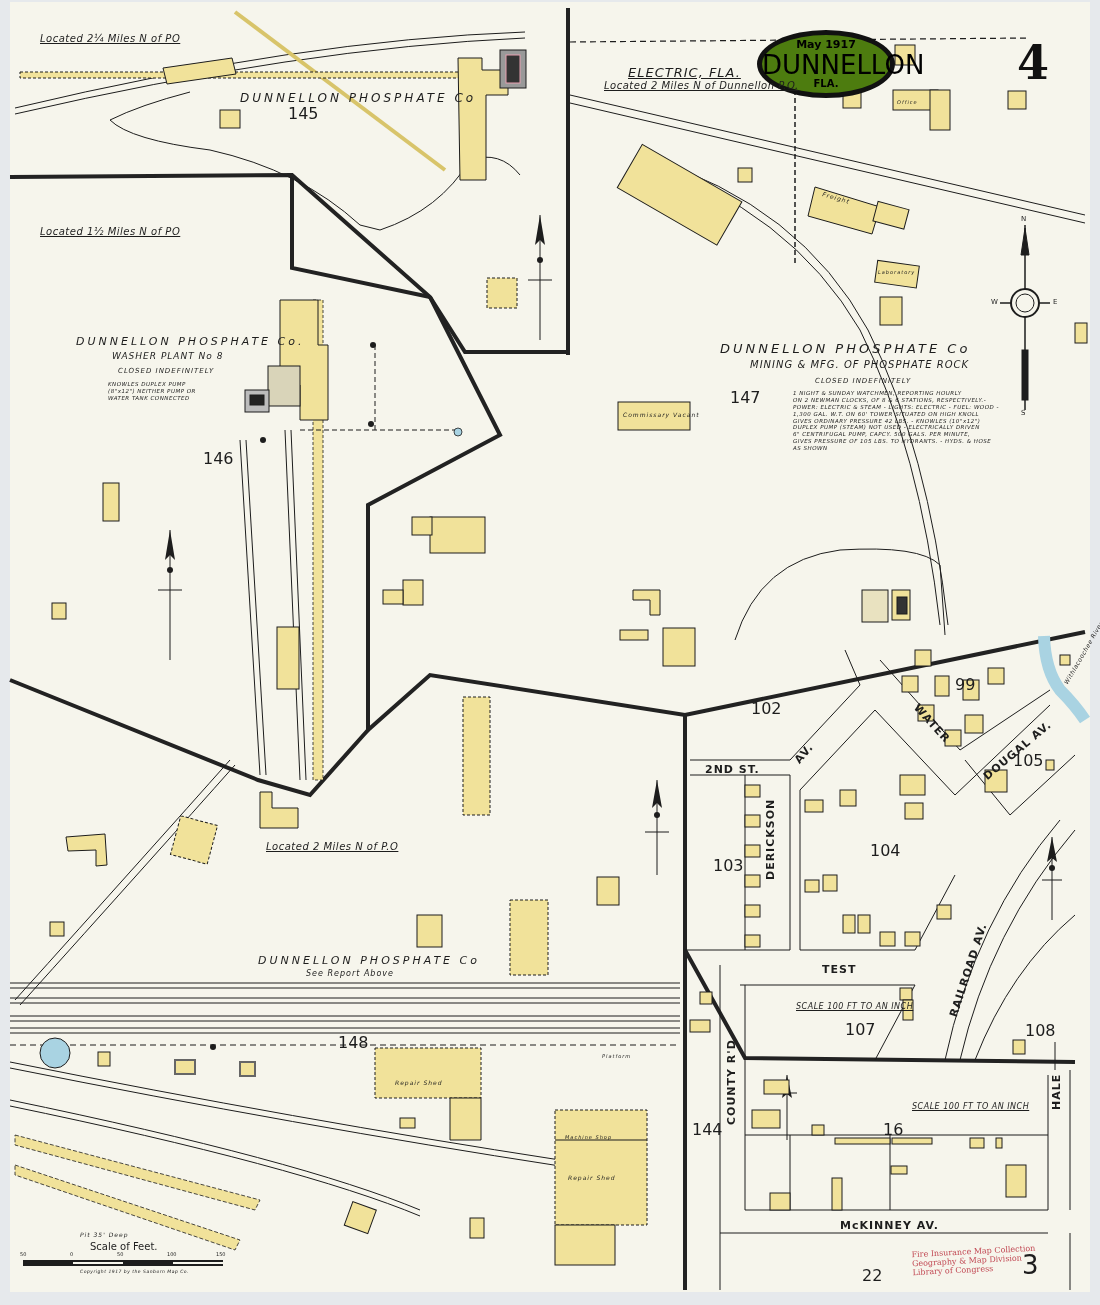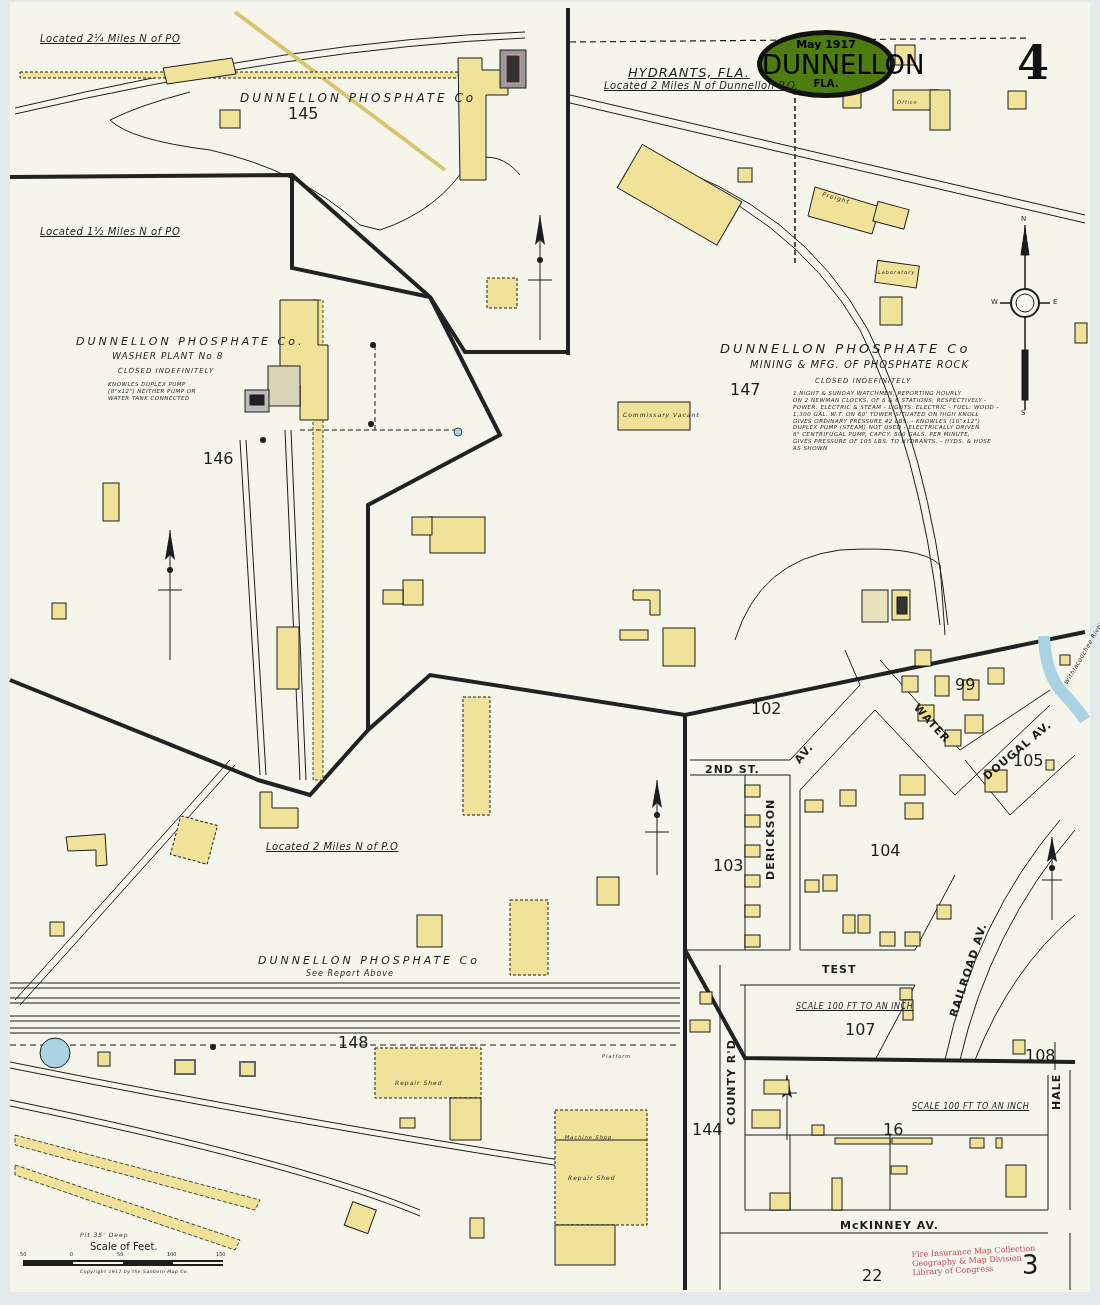--- a/index.html
+++ b/index.html
@@ -268,34 +268,34 @@
   <div class="title-date">May 1917</div>
   <div class="title-town">DUNNELLON</div>
   <div class="title-state">FLA.</div>
 </div>
 <div class="sheetno">4</div>
 
 <div class="lbl italsm und" style="left:40px;top:34px;">Located 2¼ Miles N of PO</div>
 <div class="lbl ital" style="left:240px;top:92px;font-size:12px;">DUNNELLON PHOSPHATE Co</div>
 <div class="lbl blk" style="left:288px;top:106px;">145</div>
 
-<div class="lbl ital und" style="left:628px;top:66px;font-size:13px;letter-spacing:1px;">HYDRANTS, FLA.</div>
+<div class="lbl ital und" style="left:628px;top:66px;font-size:13px;letter-spacing:1px;">ELECTRIC, FLA.</div>
 <div class="lbl italsm und" style="left:604px;top:81px;">Located 2 Miles N of Dunnellon P.O.</div>
 
 <div class="lbl italsm und" style="left:40px;top:227px;">Located 1½ Miles N of PO</div>
 <div class="lbl ital" style="left:76px;top:336px;font-size:11px;">DUNNELLON PHOSPHATE Co.</div>
 <div class="lbl italsm" style="left:112px;top:352px;font-size:9px;letter-spacing:1px;">WASHER PLANT No 8</div>
 <div class="lbl small" style="left:118px;top:368px;">CLOSED INDEFINITELY</div>
 <div class="lbl tiny" style="left:108px;top:381px;width:100px;white-space:normal;">KNOWLES DUPLEX PUMP (8"x12") NEITHER PUMP OR WATER TANK CONNECTED</div>
 <div class="lbl blk" style="left:203px;top:451px;">146</div>
 
 <div class="lbl ital" style="left:720px;top:342px;font-size:13px;letter-spacing:3px;">DUNNELLON PHOSPHATE Co</div>
 <div class="lbl italsm" style="left:738px;top:360px;font-size:10px;letter-spacing:1px;margin-left:12px;">MINING &amp; MFG. OF PHOSPHATE ROCK</div>
 <div class="lbl small" style="left:815px;top:378px;">CLOSED INDEFINITELY</div>
-<div class="lbl blk" style="left:730px;top:382px;text-align:center;">147</div>
+<div class="lbl blk" style="left:730px;top:390px;text-align:center;">147</div>
 <div class="lbl tiny" style="left:793px;top:390px;">
   <div>1 NIGHT &amp; SUNDAY WATCHMEN, REPORTING HOURLY</div>
   <div>ON 2 NEWMAN CLOCKS, OF 8 &amp; 6 STATIONS, RESPECTIVELY.-</div>
   <div>POWER: ELECTRIC &amp; STEAM - LIGHTS: ELECTRIC - FUEL: WOOD -</div>
   <div>1,300 GAL. W.T. ON 60' TOWER SITUATED ON HIGH KNOLL</div>
   <div>GIVES ORDINARY PRESSURE 42 LBS. - KNOWLES (10"x12")</div>
   <div>DUPLEX PUMP (STEAM) NOT USED - ELECTRICALLY DRIVEN</div>
   <div>6" CENTRIFUGAL PUMP, CAPCY. 500 GALS. PER MINUTE,</div>
   <div>GIVES PRESSURE OF 105 LBS. TO HYDRANTS. - HYDS. &amp; HOSE</div>
   <div>AS SHOWN</div>
@@ -314,21 +314,21 @@
 <div class="lbl small" style="left:568px;top:1175px;font-size:6px;">Repair Shed</div>
 <div class="lbl small" style="left:602px;top:1054px;font-size:5px;">Platform</div>
 <div class="lbl small" style="left:80px;top:1232px;font-size:6px;">Pit 35' Deep</div>
 
 <div class="lbl blk" style="left:955px;top:677px;">99</div>
 <div class="lbl blk" style="left:751px;top:701px;">102</div>
 <div class="lbl blk" style="left:713px;top:858px;">103</div>
 <div class="lbl blk" style="left:870px;top:843px;">104</div>
 <div class="lbl blk" style="left:1013px;top:753px;">105</div>
 <div class="lbl blk" style="left:845px;top:1022px;">107</div>
-<div class="lbl blk" style="left:1025px;top:1048px;">108</div>
+<div class="lbl blk" style="left:1025px;top:1023px;">108</div>
 <div class="lbl blk" style="left:692px;top:1122px;">144</div>
 <div class="lbl blk" style="left:883px;top:1122px;">16</div>
 <div class="lbl blk" style="left:862px;top:1268px;">22</div>
 <div class="lbl" style="left:1022px;top:1252px;font-size:26px;font-family:'DejaVu Sans',sans-serif;">3</div>
 
 <div class="lbl street" style="left:908px;top:718px;transform:rotate(48deg);">WATER</div>
 <div class="lbl street" style="left:975px;top:745px;transform:rotate(-40deg);">DOUGAL AV.</div>
 <div class="lbl street" style="left:705px;top:764px;">2ND ST.</div>
 <div class="lbl street" style="left:793px;top:748px;transform:rotate(-50deg);">AV.</div>
 <div class="lbl street rot" style="left:765px;top:880px;transform:rotate(-90deg);">DERICKSON</div>

